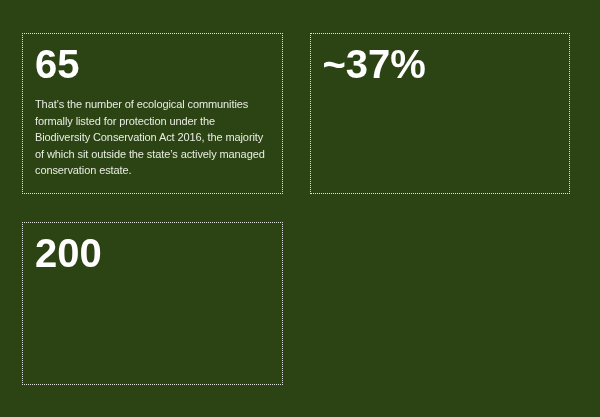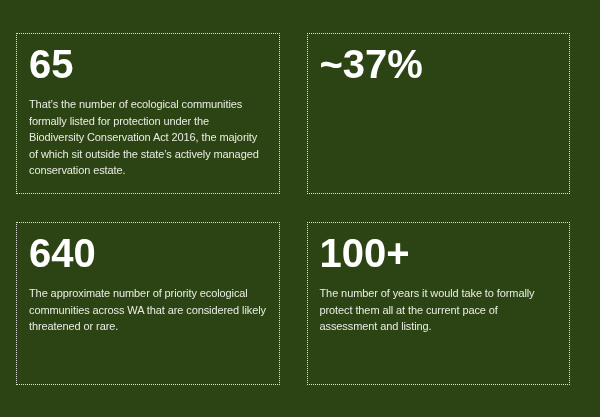--- a/index.html
+++ b/index.html
@@ -10,21 +10,21 @@
     width: 600px;
     height: 417px;
     background: var(--bg, #2c4414);
     font-family: "Liberation Sans", "DejaVu Sans", sans-serif;
     overflow: hidden;
   }
   .stats-grid {
     box-sizing: border-box;
     width: 600px;
     height: 417px;
-    padding: 33px 30px 32px 16px;
+    padding: 33px 30px 32px 22px;
     display: grid;
     grid-template-columns: 1fr 1fr;
     grid-template-rows: 161px 163px;
     column-gap: 27px;
     row-gap: 28px;
   }
   .stat-card {
     box-sizing: border-box;
     border: 1px dotted var(--border, rgba(255,255,255,0.85));
     padding: 10px 6px 10px 12px;
@@ -55,22 +55,17 @@
   <div class="stat-card">
     <h2 class="stat-value">65</h2>
     <p class="stat-description">That’s the number of ecological communities formally listed for protection under the Biodiversity Conservation Act 2016, the majority of which sit outside the state’s actively managed conservation estate.</p>
   </div>
 
   <div class="stat-card">
     <h2 class="stat-value">~37%</h2>
   </div>
 
   <div class="stat-card">
-    <h2 class="stat-value">640</h2>
-    <p class="stat-description">The approximate number of priority ecological communities across WA that are considered likely threatened or rare.</p>
+    <h2 class="stat-value">200</h2>
   </div>
 
-  <div class="stat-card">
-    <h2 class="stat-value">100+</h2>
-    <p class="stat-description">The number of years it would take to formally protect them all at the current pace of assessment and listing.</p>
-  </div>
 
 </div>
 
 </body></html>

